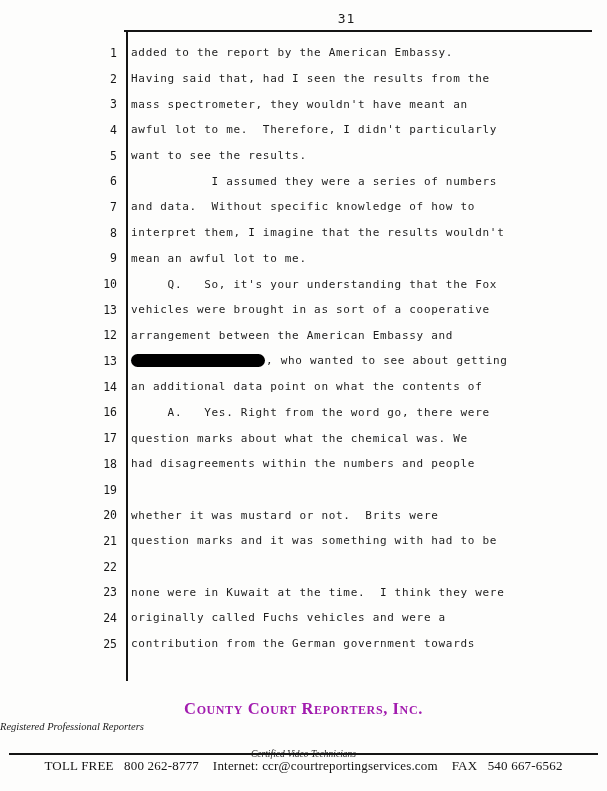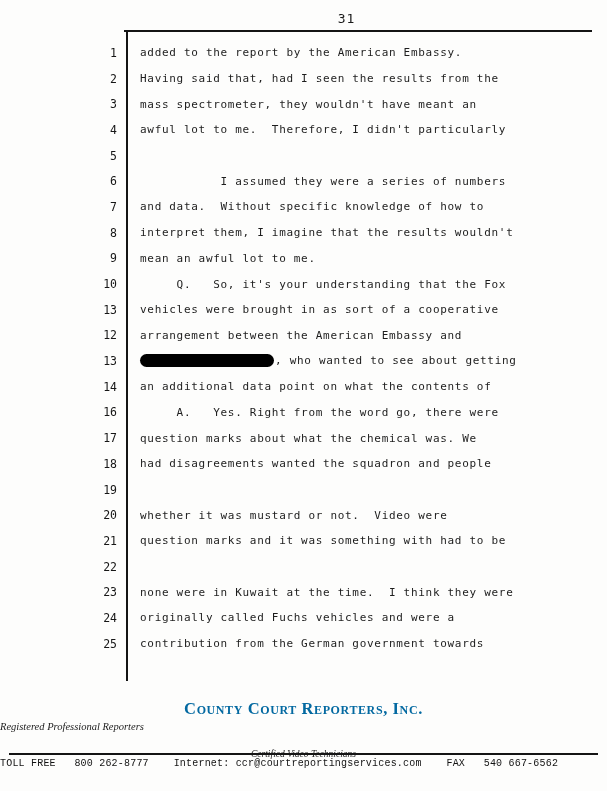--- a/index.html
+++ b/index.html
@@ -57,21 +57,21 @@
   }
   .lineno {
     display: inline-block;
     width: 117px;
     flex: 0 0 117px;
     text-align: right;
     font-size: 11.5px;
     color: #161616;
   }
   .linetext {
-    margin-left: 23px;
+    margin-left: 14px;
     font-size: 11px;
     letter-spacing: 0.7px;
     white-space: pre;
     color: #1d1d1d;
   }
   .redaction {
     display: inline-block;
     width: 134px;
     height: 13px;
     background: #000;
@@ -85,21 +85,21 @@
     position: absolute;
     top: 699px;
     left: 0;
     width: 100%;
     text-align: center;
     font-family: "Liberation Serif", serif;
     font-variant: small-caps;
     font-weight: 700;
     font-size: 16.5px;
     letter-spacing: 0.6px;
-    color: #0369a1;
+    color: #a21caf;
   }
   .footer-sub1 {
     position: absolute;
     top: 721px;
     left: 0;
     width: 100%;
     font-family: "Liberation Serif", serif;
     font-style: italic;
     font-size: 10.5px;
     color: #222;
@@ -121,57 +121,58 @@
     left: 9px;
     right: 9px;
     height: 2px;
     background: #141414;
   }
   .footer-contact {
     position: absolute;
     top: 758px;
     left: 0;
     width: 100%;
-    font-family: Liberation Mono, monospace;
-    font-size: 10px;
+    text-align: center;
+    font-family: Liberation Serif, serif;
+    font-size: 13px;
     letter-spacing: 0.2px;
     white-space: pre;
     color: #131313;
   }
 </style>
 </head>
 <body>
 
 <div class="page">
 
   <div class="page-number">31</div>
 
   <div class="top-rule"></div>
   <div class="margin-rule"></div>
 
   <div class="transcript" id="transcript">
       <div class="row"><span class="lineno">1</span><span class="linetext">added to the report by the American Embassy.</span></div>
       <div class="row"><span class="lineno">2</span><span class="linetext">Having said that, had I seen the results from the</span></div>
       <div class="row"><span class="lineno">3</span><span class="linetext">mass spectrometer, they wouldn't have meant an</span></div>
       <div class="row"><span class="lineno">4</span><span class="linetext">awful lot to me.  Therefore, I didn't particularly</span></div>
-      <div class="row"><span class="lineno">5</span></div>
+      <div class="row"><span class="lineno">5</span><span class="linetext">want to see the results.</span></div>
       <div class="row"><span class="lineno">6</span><span class="linetext">           I assumed they were a series of numbers</span></div>
       <div class="row"><span class="lineno">7</span><span class="linetext">and data.  Without specific knowledge of how to</span></div>
       <div class="row"><span class="lineno">8</span><span class="linetext">interpret them, I imagine that the results wouldn't</span></div>
       <div class="row"><span class="lineno">9</span><span class="linetext">mean an awful lot to me.</span></div>
       <div class="row"><span class="lineno">10</span><span class="linetext">     Q.   So, it's your understanding that the Fox</span></div>
       <div class="row"><span class="lineno">13</span><span class="linetext">vehicles were brought in as sort of a cooperative</span></div>
       <div class="row"><span class="lineno">12</span><span class="linetext">arrangement between the American Embassy and</span></div>
       <div class="row"><span class="lineno">13</span><span class="linetext"><span class="redaction"></span>, who wanted to see about getting</span></div>
       <div class="row"><span class="lineno">14</span><span class="linetext">an additional data point on what the contents of</span></div>
       <div class="row"><span class="lineno">16</span><span class="linetext">     A.   Yes. Right from the word go, there were</span></div>
       <div class="row"><span class="lineno">17</span><span class="linetext">question marks about what the chemical was. We</span></div>
-      <div class="row"><span class="lineno">18</span><span class="linetext">had disagreements wanted the squadron and people</span></div>
+      <div class="row"><span class="lineno">18</span><span class="linetext">had disagreements within the numbers and people</span></div>
       <div class="row"><span class="lineno">19</span></div>
-      <div class="row"><span class="lineno">20</span><span class="linetext">whether it was mustard or not.  Video were</span></div>
+      <div class="row"><span class="lineno">20</span><span class="linetext">whether it was mustard or not.  Brits were</span></div>
       <div class="row"><span class="lineno">21</span><span class="linetext">question marks and it was something with had to be</span></div>
       <div class="row"><span class="lineno">22</span></div>
       <div class="row"><span class="lineno">23</span><span class="linetext">none were in Kuwait at the time.  I think they were</span></div>
       <div class="row"><span class="lineno">24</span><span class="linetext">originally called Fuchs vehicles and were a</span></div>
       <div class="row"><span class="lineno">25</span><span class="linetext">contribution from the German government towards</span></div>
     </div>
 
   <div class="footer-company">County Court Reporters, Inc.</div>
 
   <div class="footer-sub1">Registered Professional Reporters</div>

